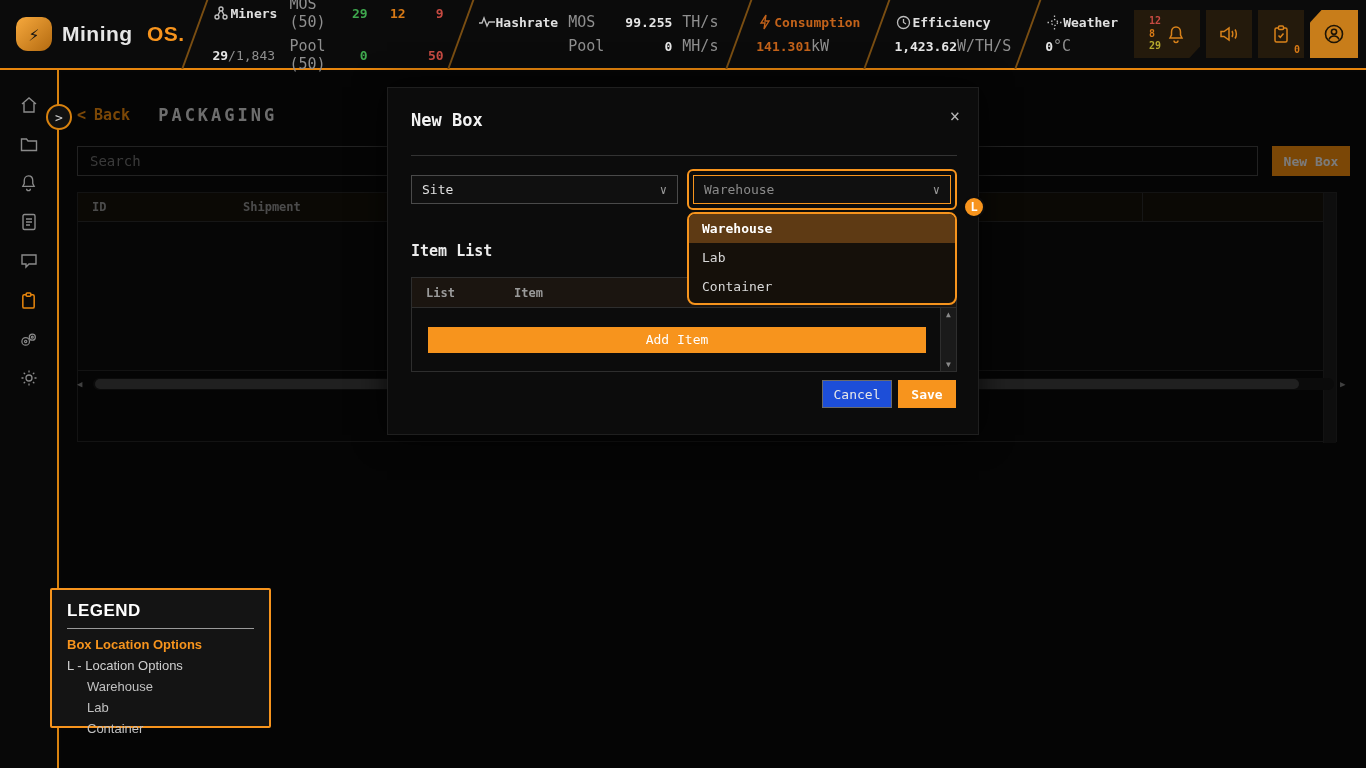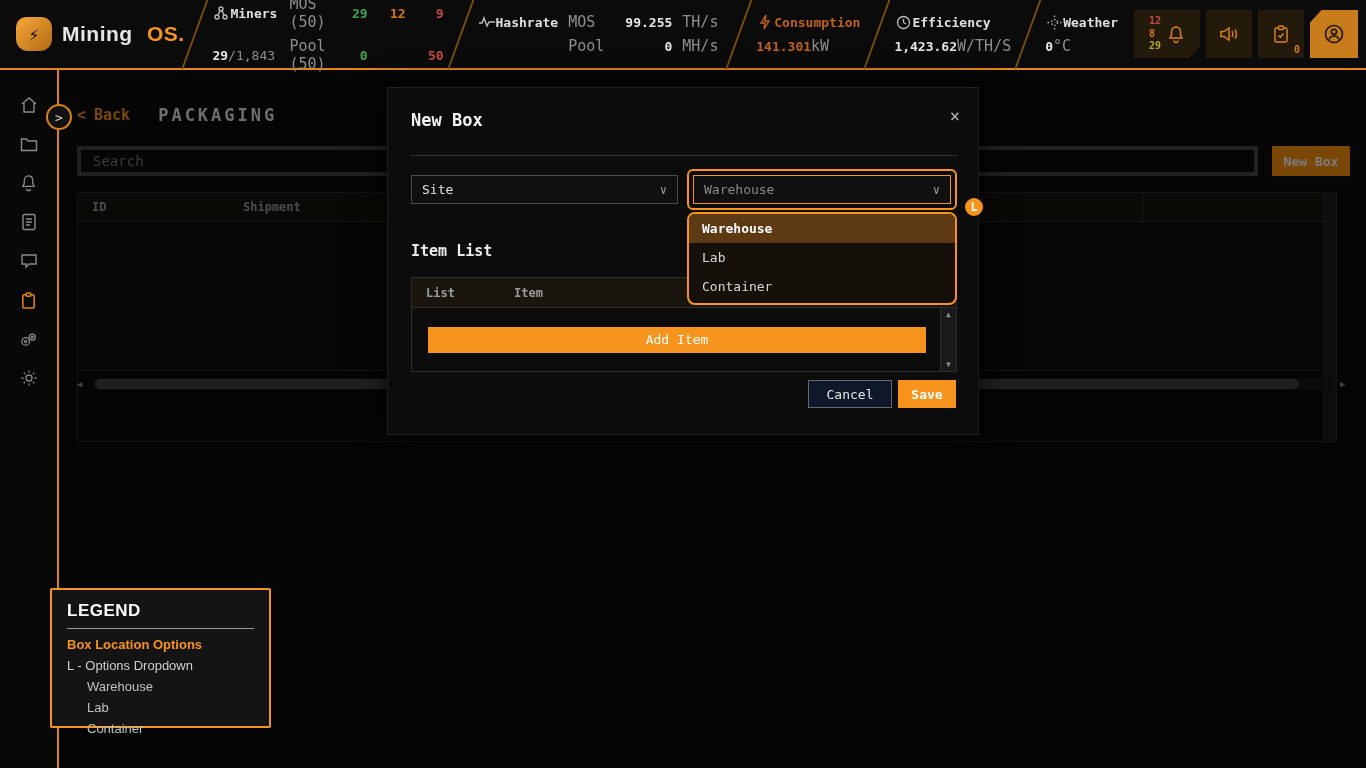--- a/index.html
+++ b/index.html
@@ -47,21 +47,21 @@
     background:#111; border:2px solid #d8820f; color:#cfcfcf; display:flex; align-items:center; justify-content:center;
     font-size:13px; z-index:60; cursor:pointer; }
 
   
   .main { position:absolute; left:61px; top:72px; width:1305px; height:696px; background:#0a0a0a; }
   .main-inner { position:absolute; inset:0; padding:0 16px; }
   .back-row { position:absolute; left:16px; top:33px; display:flex; align-items:center; gap:10px; }
   .back-link { color:#e8860d; font-weight:bold; font-size:15px; display:flex; gap:8px; align-items:center; cursor:pointer; }
   .page-title { color:#cfcfcf; font-weight:bold; font-size:17px; letter-spacing:3px; margin-left:18px; }
   .search-row { position:absolute; left:16px; top:74px; width:1273px; display:flex; gap:14px; }
-  .search-input { flex:1; height:30px; background:transparent; border:4px solid #404040; color:#cfcfcf;
+  .search-input { flex:1; height:30px; background:transparent; border:1px solid #404040; color:#cfcfcf;
     font-family:inherit; font-size:14px; padding:0 12px; outline:none; }
   .search-input::placeholder { color:#6f6f6f; }
   .newbox-btn { width:78px; height:30px; background:#e8860d; border:none; color:#e8e8e8; font-family:inherit;
     font-size:13px; font-weight:bold; cursor:pointer; }
   .gtable { position:absolute; left:16px; top:120px; width:1260px; height:250px; border:1px solid #242424; }
   .gtable-head { display:flex; height:29px; background:#16120b; border-bottom:1px solid #2a2a2a; align-items:center;
     font-size:12px; font-weight:bold; color:#8f8f8f; }
   .gcol-id { width:165px; padding-left:14px; }
   .gcol-ship { width:620px; }
   .gcol-act { width:280px; border-right:1px solid #2a2a2a; height:100%; display:flex; align-items:center; padding-left:10px; }
@@ -98,21 +98,21 @@
   .mtable-head { height:30px; background:#1b1510; display:flex; align-items:center; font-size:12px;
     font-weight:bold; color:#9a9a9a; border-bottom:1px solid #2e2e2e; }
   .mcol-list { width:102px; padding-left:14px; }
   .mtable-bodyrow { flex:1; display:flex; }
   .mtable-body { flex:1; display:flex; align-items:center; padding:0 14px 0 16px; }
   .additem-btn { width:100%; height:26px; background:#f7941d; border:none; color:#fdfdfd; font-family:inherit;
     font-size:13px; cursor:pointer; }
   .mscroll { width:16px; background:#1a1a1a; border-left:1px solid #2e2e2e; display:flex; flex-direction:column;
     justify-content:space-between; align-items:center; padding:2px 0; color:#8a8a8a; font-size:8px; }
   .modal-foot { position:absolute; right:22px; top:292px; display:flex; gap:6px; }
-  .cancel-btn { width:84px; height:28px; background:#0f172a; border:1px solid #6a6a6a; color:#e8e8e8;
+  .cancel-btn { width:70px; height:28px; background:#1d4ed8; border:1px solid #6a6a6a; color:#e8e8e8;
     font-family:inherit; font-size:13px; cursor:pointer; }
   .save-btn { width:58px; height:28px; background:#f7941d; border:none; color:#fff; font-family:inherit;
     font-size:13px; font-weight:bold; cursor:pointer; }
 
   
   .legend { position:absolute; left:50px; top:588px; width:221px; height:140px; background:#141414;
     border:2px solid #f7941d; border-radius:2px; z-index:70;
     font-family:"Liberation Sans", sans-serif; padding:11px 15px; }
   .legend-title { font-size:17px; font-weight:bold; color:#fff; letter-spacing:.5px; }
   .legend-div { border-top:1px solid #9a9a9a; margin:7px 0 8px; }
@@ -420,17 +420,17 @@
       <button class="cancel-btn">Cancel</button>
       <button class="save-btn">Save</button>
     </div>
   </div>
 </div>
 
 <div class="legend">
   <div class="legend-title">LEGEND</div>
   <div class="legend-div"></div>
   <div class="legend-sub">Box Location Options</div>
-  <div class="legend-line">L - Options Dropdown</div>
+  <div class="legend-line">L - Location Options</div>
   <div class="legend-item">Warehouse</div>
   <div class="legend-item">Lab</div>
   <div class="legend-item">Container</div>
 </div>
 
 </body></html>

